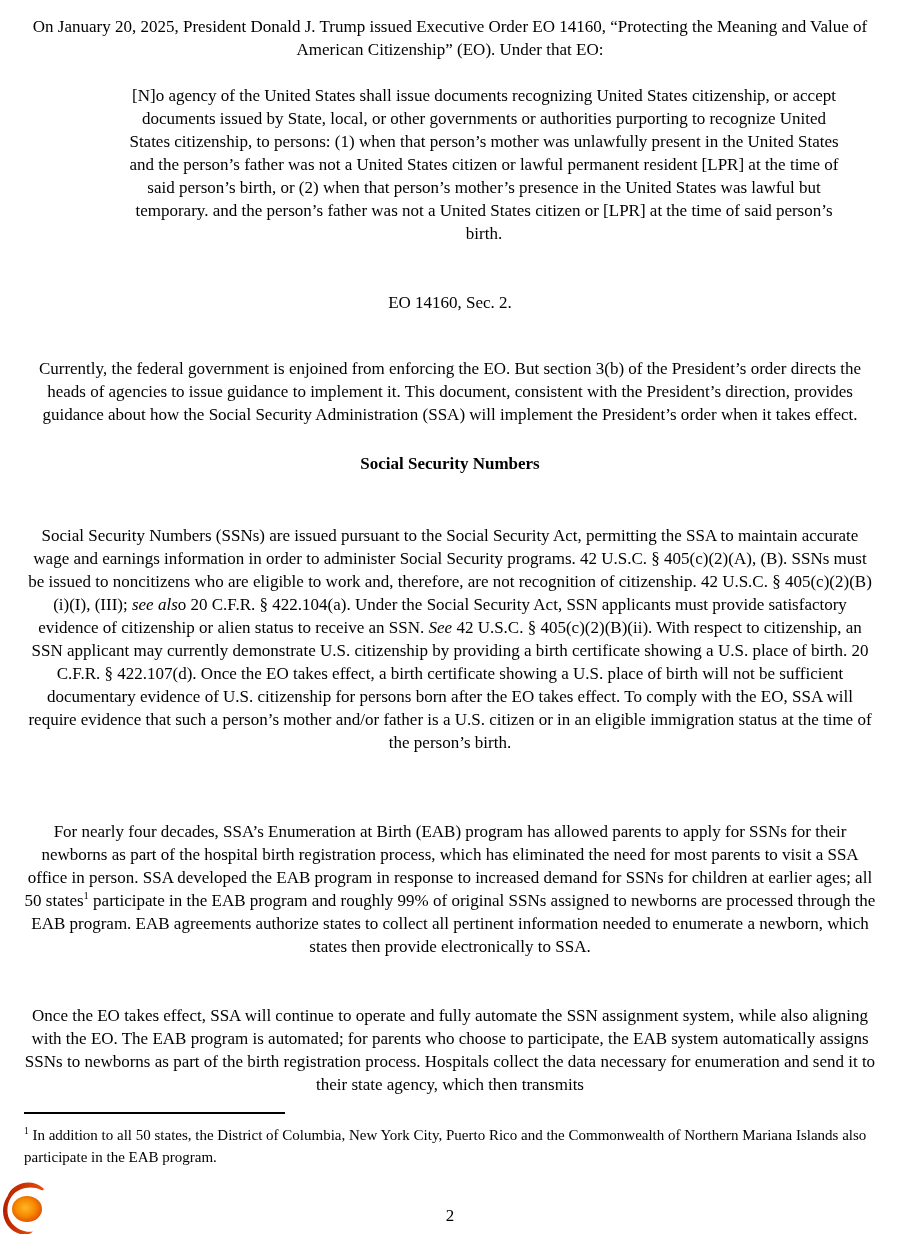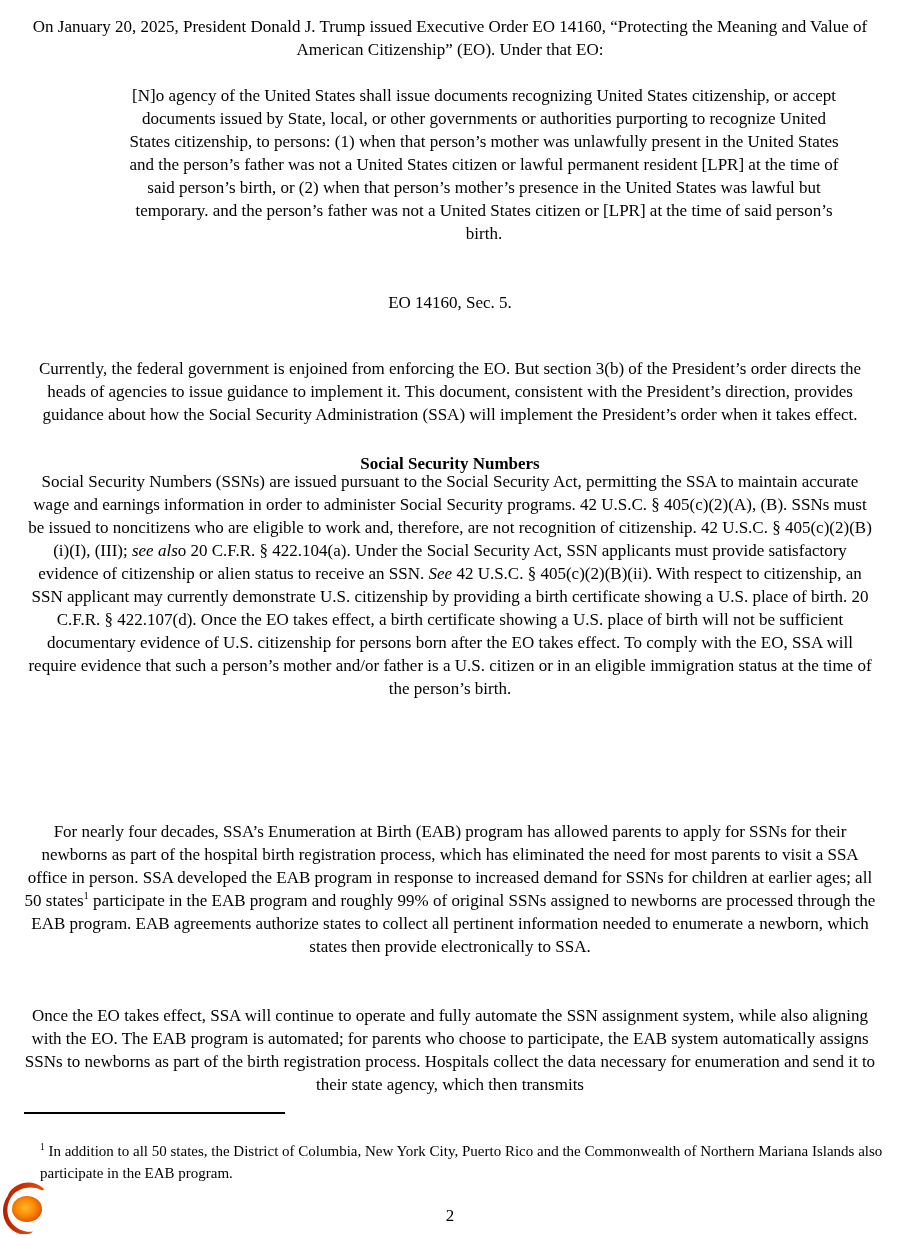--- a/index.html
+++ b/index.html
@@ -29,21 +29,21 @@
     width: 852px;
     margin: 0;
     text-align: center;
     white-space: normal;
   }
   .para-intro      { top: 15px; }
   .blockquote-eo   { top: 84px; left: 88px; width: 712px; margin-left: 40px; }
   .para-citation   { top: 291px; }
   .para-current    { top: 357px; }
   .heading-ssn     { top: 452px; font-size: 17px; font-weight: bold; }
-  .para-ssn        { top: 470px; font-family: Liberation Serif, serif; }
+  .para-ssn        { top: 524px; font-family: Liberation Serif, serif; }
   .heading-eab     { top: 774px; font-size: 17px; font-weight: bold; }
   .para-eab        { top: 820px; }
   .para-eo-effect  { top: 1004px; }
   h2.block { line-height: 23px; }
   sup {
     font-size: 0.62em;
     line-height: 0;
     vertical-align: super;
   }
   .footnote-sep {
@@ -54,21 +54,21 @@
     border-top: 2px solid #000000;
     height: 0;
   }
   .footnote {
     position: absolute;
     left: 24px;
     top: 1124px;
     width: 852px;
     font-size: 15px;
     line-height: 22px;
-    margin: 16px;
+    margin: 0;
   }
   .logo {
     position: absolute;
     left: 2px;
     top: 1180px;
     width: 44px;
     height: 54px;
   }
   .page-number {
     position: absolute;
@@ -81,21 +81,21 @@
 </style>
 </head>
 <body>
 
 <div class="page">
 
   <p class="block para-intro">On January 20, 2025, President Donald J. Trump issued Executive Order EO 14160, “Protecting the Meaning and Value of American Citizenship” (EO). Under that EO:</p>
 
   <blockquote class="block blockquote-eo">[N]o agency of the United States shall issue documents recognizing United States citizenship, or accept documents issued by State, local, or other governments or authorities purporting to recognize United States citizenship, to persons: (1) when that person’s mother was unlawfully present in the United States and the person’s father was not a United States citizen or lawful permanent resident [LPR] at the time of said person’s birth, or (2) when that person’s mother’s presence in the United States was lawful but temporary. and the person’s father was not a United States citizen or [LPR] at the time of said person’s birth.</blockquote>
 
-  <p class="block para-citation">EO 14160, Sec. 5.</p>
+  <p class="block para-citation">EO 14160, Sec. 2.</p>
 
   <p class="block para-current">Currently, the federal government is enjoined from enforcing the EO. But section 3(b) of the President’s order directs the heads of agencies to issue guidance to implement it. This document, consistent with the President’s direction, provides guidance about how the Social Security Administration (SSA) will implement the President’s order when it takes effect.</p>
 
   <h2 class="block heading-ssn">Social Security Numbers</h2>
 
   <p class="block para-ssn"><span>Social Security Numbers (SSNs) are issued pursuant to the Social Security Act, permitting the SSA to maintain accurate wage and earnings information in order to administer Social Security programs. 42 U.S.C. § 405(c)(2)(A), (B). SSNs must be issued to noncitizens who are eligible to work and, therefore, are not recognition of citizenship. 42 U.S.C. § 405(c)(2)(B)(i)(I), (III); </span><i>see als</i><span>o 20 C.F.R. § 422.104(a). Under the Social Security Act, SSN applicants must provide satisfactory evidence of citizenship or alien status to receive an SSN. </span><i>See</i><span> 42 U.S.C. § 405(c)(2)(B)(ii). With respect to citizenship, an SSN applicant may currently demonstrate U.S. citizenship by providing a birth certificate showing a U.S. place of birth. 20 C.F.R. § 422.107(d). Once the EO takes effect, a birth certificate showing a U.S. place of birth will not be sufficient documentary evidence of U.S. citizenship for persons born after the EO takes effect. To comply with the EO, SSA will require evidence that such a person’s mother and/or father is a U.S. citizen or in an eligible immigration status at the time of the person’s birth.</span></p>
 
 
   <p class="block para-eab"><span>For nearly four decades, SSA’s Enumeration at Birth (EAB) program has allowed parents to apply for SSNs for their newborns as part of the hospital birth registration process, which has eliminated the need for most parents to visit a SSA office in person. SSA developed the EAB program in response to increased demand for SSNs for children at earlier ages; all 50 states</span><sup>1</sup><span> participate in the EAB program and roughly 99% of original SSNs assigned to newborns are processed through the EAB program. EAB agreements authorize states to collect all pertinent information needed to enumerate a newborn, which states then provide electronically to SSA.</span></p>
 

